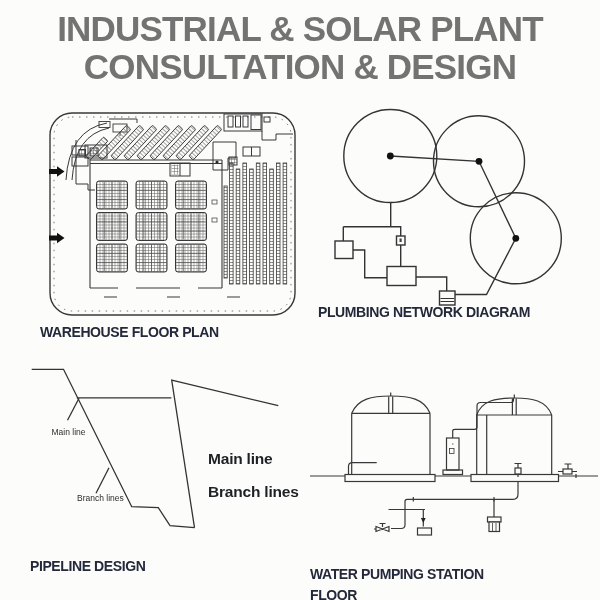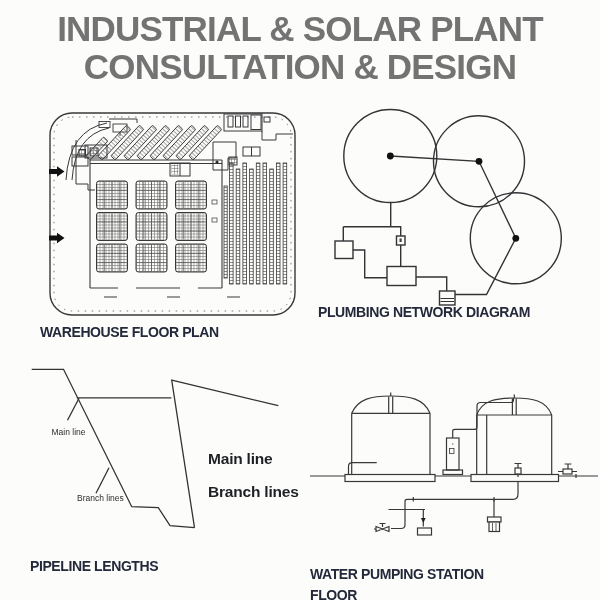--- a/index.html
+++ b/index.html
@@ -202,21 +202,21 @@
       <path d="M278.3,405.7 L171.7,380 L194.5,527.7"></path>
       <path d="M76.8,397.8 H171.4"></path>
       <path d="M79,398.3 L67.5,420.3"></path>
       <path d="M109,467.7 L96,493.3"></path>
     </g>
     <text class="lbl-small" x="51.5" y="435">Main line</text>
     <text class="lbl-small" x="77" y="501">Branch lines</text>
     <text class="lbl-legend" x="208" y="464">Main line</text>
     <text class="lbl-legend" x="208" y="497">Branch lines</text>
   </svg>
-  <div class="caption cap-pipe">PIPELINE LENGTHS</div>
+  <div class="caption cap-pipe">PIPELINE DESIGN</div>
 
   <svg class="svg-pump" width="292" height="156" viewBox="308 386 292 156">
     <g fill="none" stroke="#38383a" stroke-width="1.2">
 
       <path d="M310,476 H598" stroke-width="1"></path>
 
       <g>
         <rect x="345" y="474.5" width="90" height="7" fill="#fcfcfa"></rect>
         <path d="M351.7,475 V413.3 M430,475 V413.3"></path>
         <path d="M351.7,413.3 C358,398.5 372,396 390.7,396 C409.5,396 424,398.5 430,413.3"></path>

